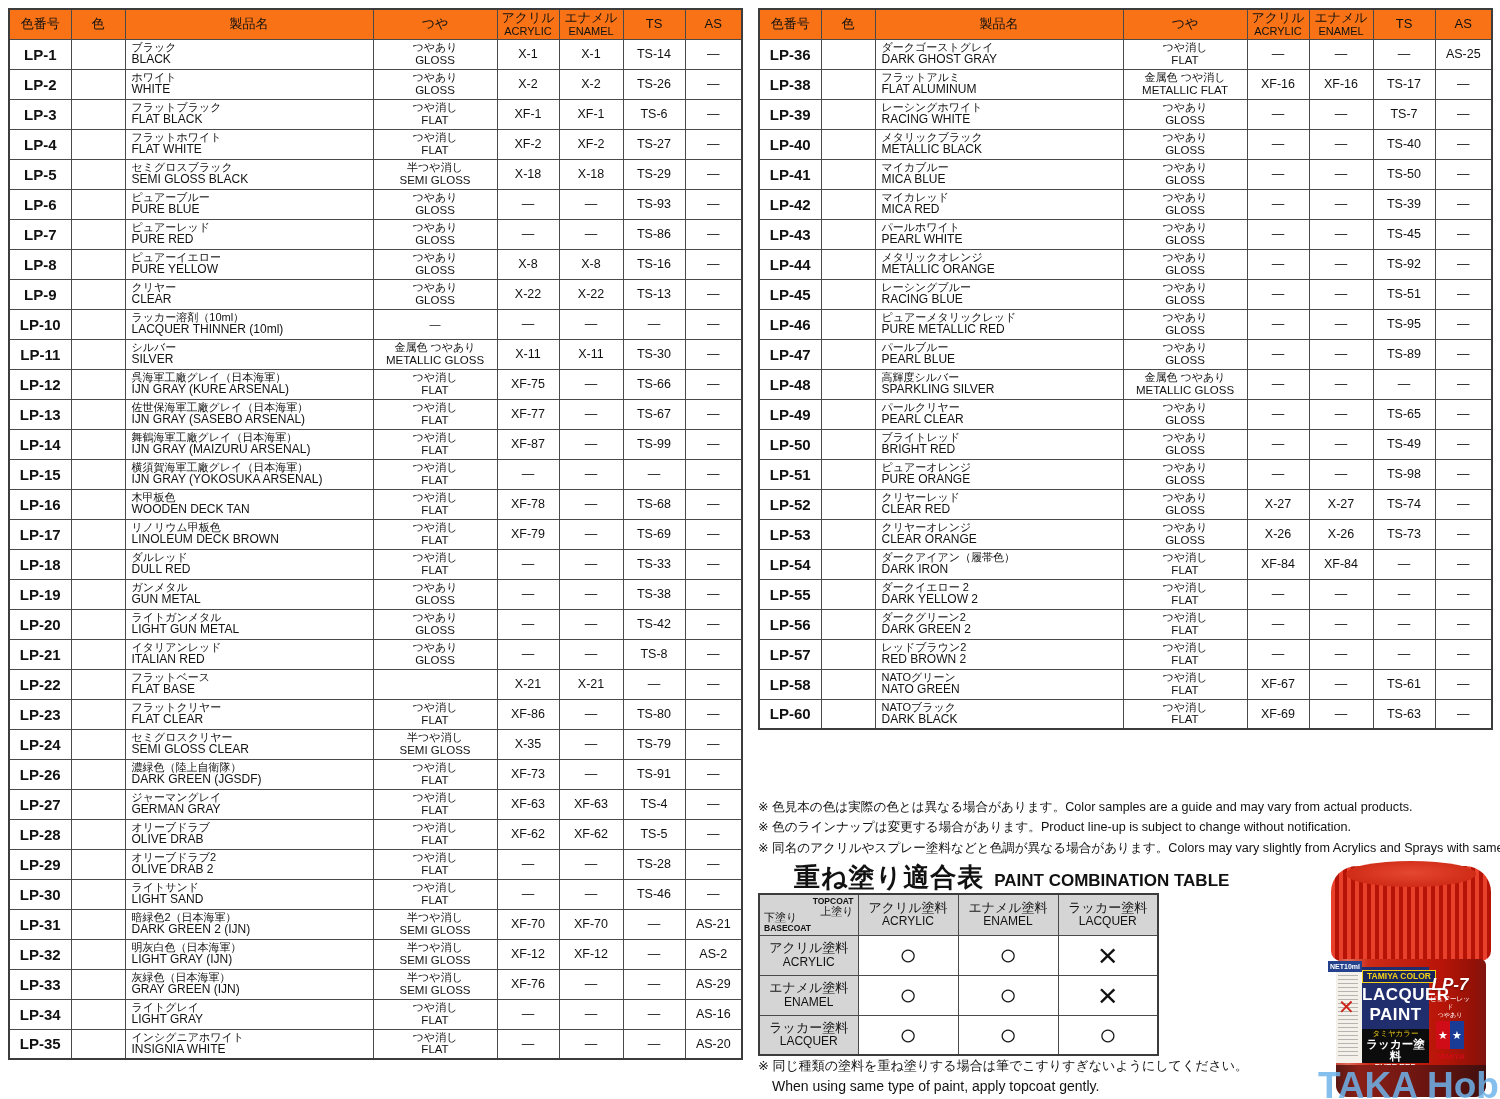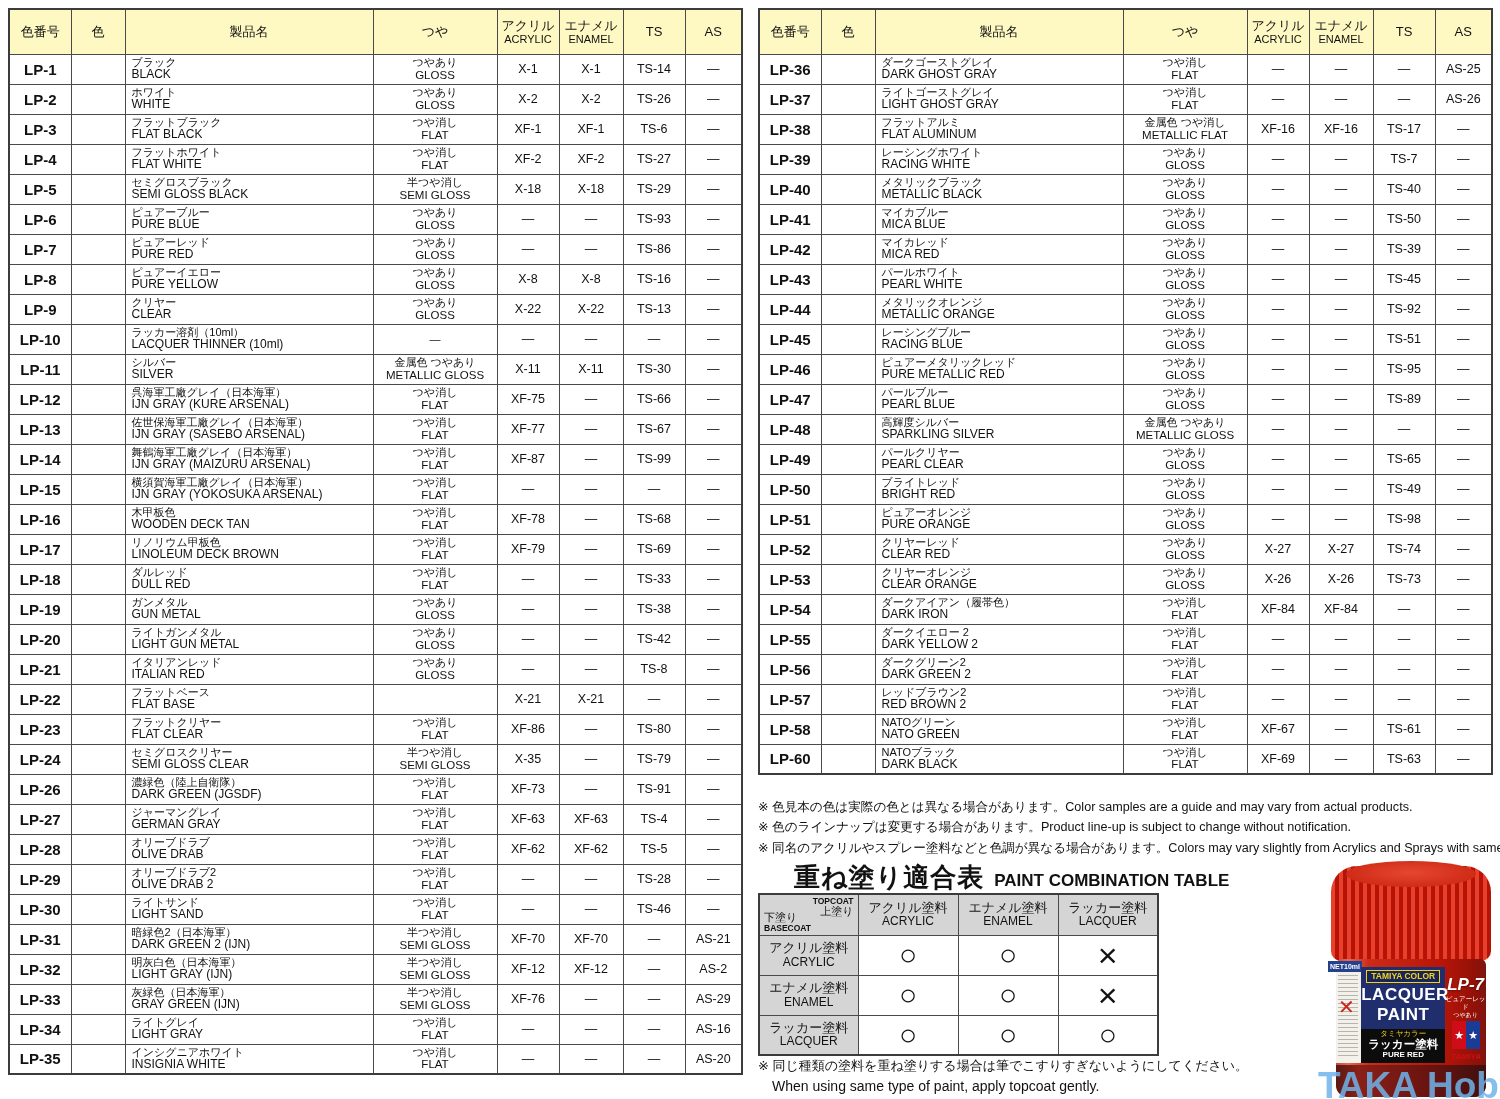--- a/index.html
+++ b/index.html
@@ -4,21 +4,21 @@
 <style>
   * { margin:0; padding:0; box-sizing:border-box; }
   html,body { width:1500px; height:1099px; background:#ffffff; overflow:hidden;
               font-family:"Liberation Sans","DejaVu Sans",sans-serif; color:#111; }
   .abs { position:absolute; }
 
   
   table.paint { border-collapse:collapse; table-layout:fixed; width:733px;
                 border:2px solid #3c3c3c; background:#fff; }
   table.paint th, table.paint td { border:1px solid #4a4a4a; overflow:hidden; }
-  table.paint thead th { background:#fef9c3; height:45px; font-weight:normal;
+  table.paint thead th { background:#f97316; height:30px; font-weight:normal;
                          font-size:13px; text-align:center; line-height:1.1; }
   table.paint thead .sub { font-size:11px; display:block; }
   table.paint tbody tr { height:30px; }
   td.c-no   { font-size:15px; font-weight:bold; text-align:center; }
   td.c-sw   { padding:0; }
   td.c-sw .swatch { width:100%; height:100%; display:block; }
   td.c-name { padding-left:6px; line-height:1.12; }
   .name-jp { font-size:11px; display:block; }
   .name-en { font-size:12px; display:block; }
   td.c-gloss { text-align:center; line-height:1.12; }
@@ -69,21 +69,21 @@
   .jar { position:absolute; left:8px; top:98px; width:150px; height:138px;
          border-radius:6px 6px 12px 12px;
          background:linear-gradient(90deg,#c8473a 0,#e06a5a 8%,#cc2b17 22%,#b81508 70%,#931107 92%,#7e1410 100%); }
   .label { position:absolute; left:0; top:8px; width:150px; height:96px; display:flex; }
   .side-panel { width:26px; height:100%; background:#f4f0ea; position:relative; }
   .side-lines { position:absolute; left:2px; top:4px; width:20px; height:88px;
       background:repeating-linear-gradient(#9a9a9a 0 1px, transparent 1px 4px); opacity:.7; }
   .side-x { position:absolute; left:2px; top:28px; font-size:20px; font-weight:bold; color:#cc2418; }
   .net-band { position:absolute; left:-8px; top:-6px; width:34px; height:11px; background:#24418e;
       color:#fff; font-size:7px; font-weight:bold; text-align:center; line-height:11px; }
-  .mid-panel { width:84px; height:100%; background:#202e6e; position:relative; text-align:center; }
+  .mid-panel { width:67px; height:100%; background:#202e6e; position:relative; text-align:center; }
   .brand-band { margin:3px auto 0; width:74px; background:#18255c; color:#f5d216;
       font-size:8.5px; font-weight:bold; line-height:11px; border:1px solid #f5d216; }
   .lacquer { color:#fff; font-weight:bold; font-size:17px; line-height:1.0; margin-top:3px;
              letter-spacing:0.5px; }
   .black-band { position:absolute; left:0; bottom:0; width:100%; height:34px; background:#0c0c0c; }
   .bb-jp1 { color:#f5d216; font-size:7.5px; line-height:9px; }
   .bb-jp2 { color:#fff; font-size:11.5px; font-weight:bold; line-height:12px; }
   .bb-en { color:#fff; font-size:8px; font-weight:bold; line-height:10px; }
   .right-panel { width:42px; height:100%; position:relative; text-align:center; }
   .lp-code { color:#fff; font-size:17px; font-weight:bold; font-style:italic;
@@ -785,38 +785,20 @@
           <td class="c-gloss">
             <span class="gloss-jp">つや消し</span>
             <span class="gloss-en">FLAT</span>
           </td>
           <td class="c-code">—</td>
           <td class="c-code">—</td>
           <td class="c-code">—</td>
           <td class="c-code">AS-25</td>
         </tr>
         <tr>
-          <td class="c-no">LP-37</td>
-          <td class="c-sw">
-            <span class="swatch" style="background: rgb(168, 191, 203);"></span>
-          </td>
-          <td class="c-name">
-            <span class="name-jp">ライトゴーストグレイ</span>
-            <span class="name-en">LIGHT GHOST GRAY</span>
-          </td>
-          <td class="c-gloss">
-            <span class="gloss-jp">つや消し</span>
-            <span class="gloss-en">FLAT</span>
-          </td>
-          <td class="c-code">—</td>
-          <td class="c-code">—</td>
-          <td class="c-code">—</td>
-          <td class="c-code">AS-26</td>
-        </tr>
-        <tr>
           <td class="c-no">LP-38</td>
           <td class="c-sw">
             <span class="swatch" style="background: rgb(215, 218, 219);"></span>
           </td>
           <td class="c-name">
             <span class="name-jp">フラットアルミ</span>
             <span class="name-en">FLAT ALUMINUM</span>
           </td>
           <td class="c-gloss">
             <span class="gloss-jp">金属色 つや消し</span>

